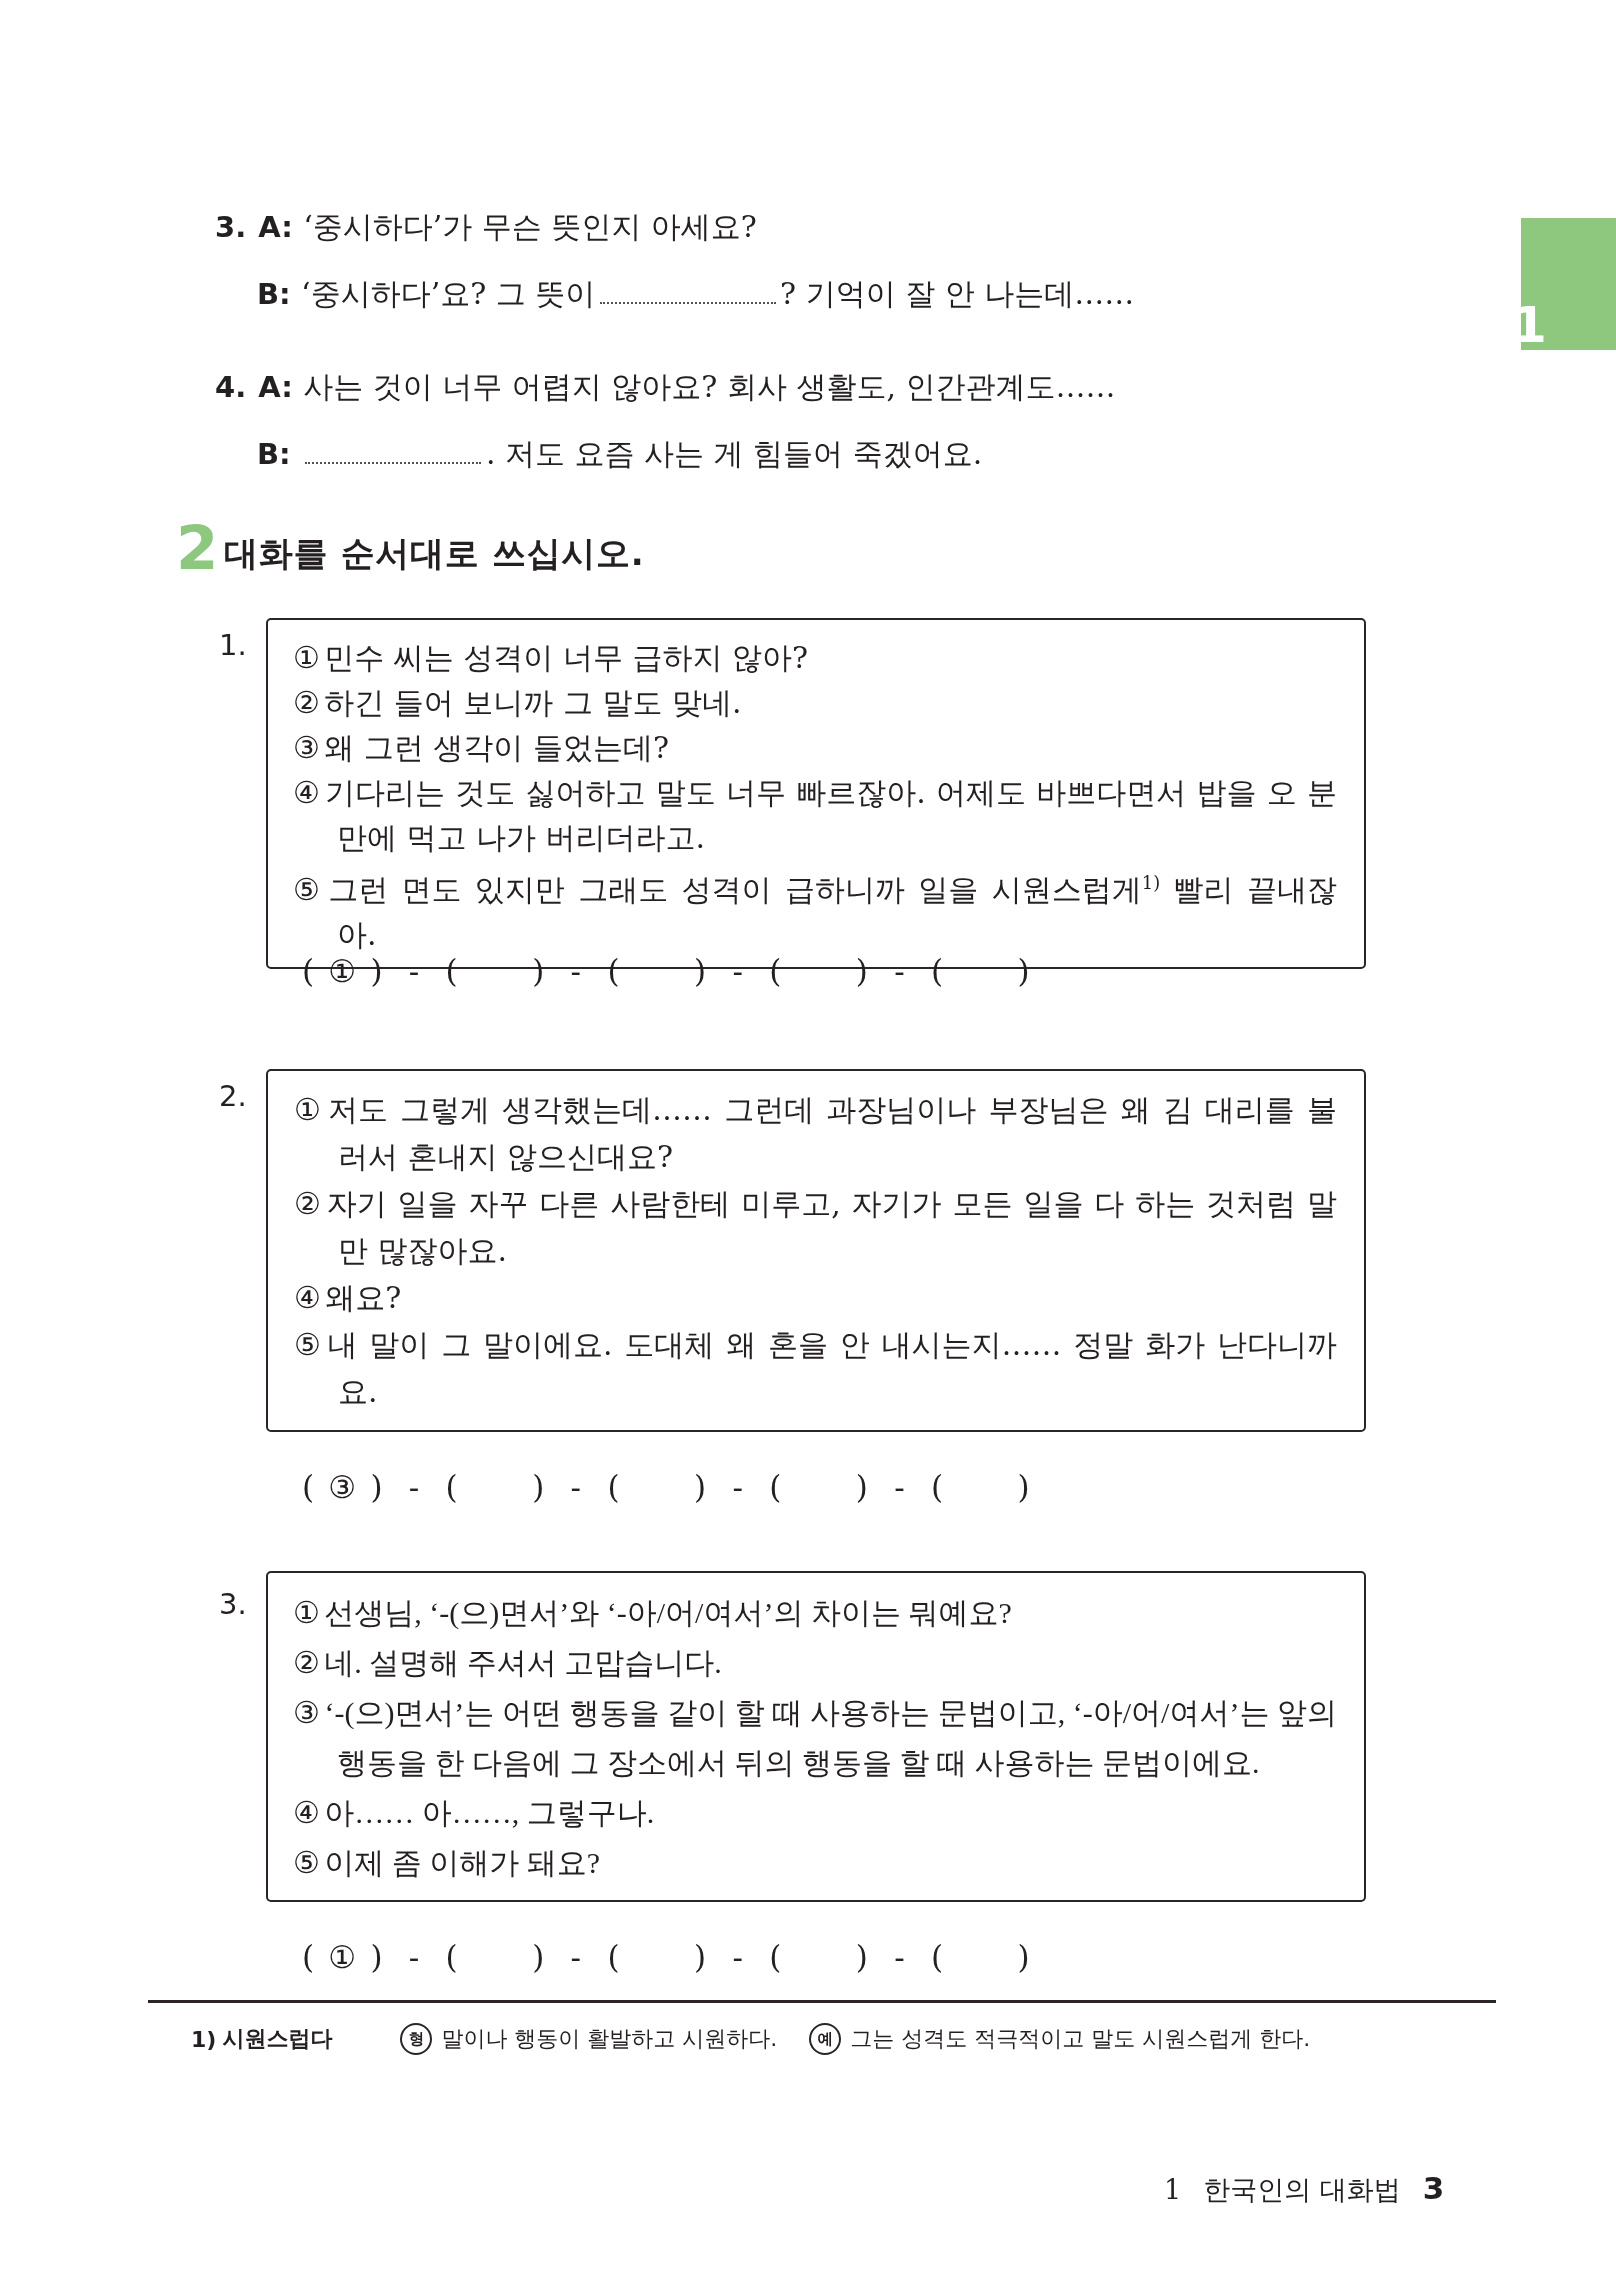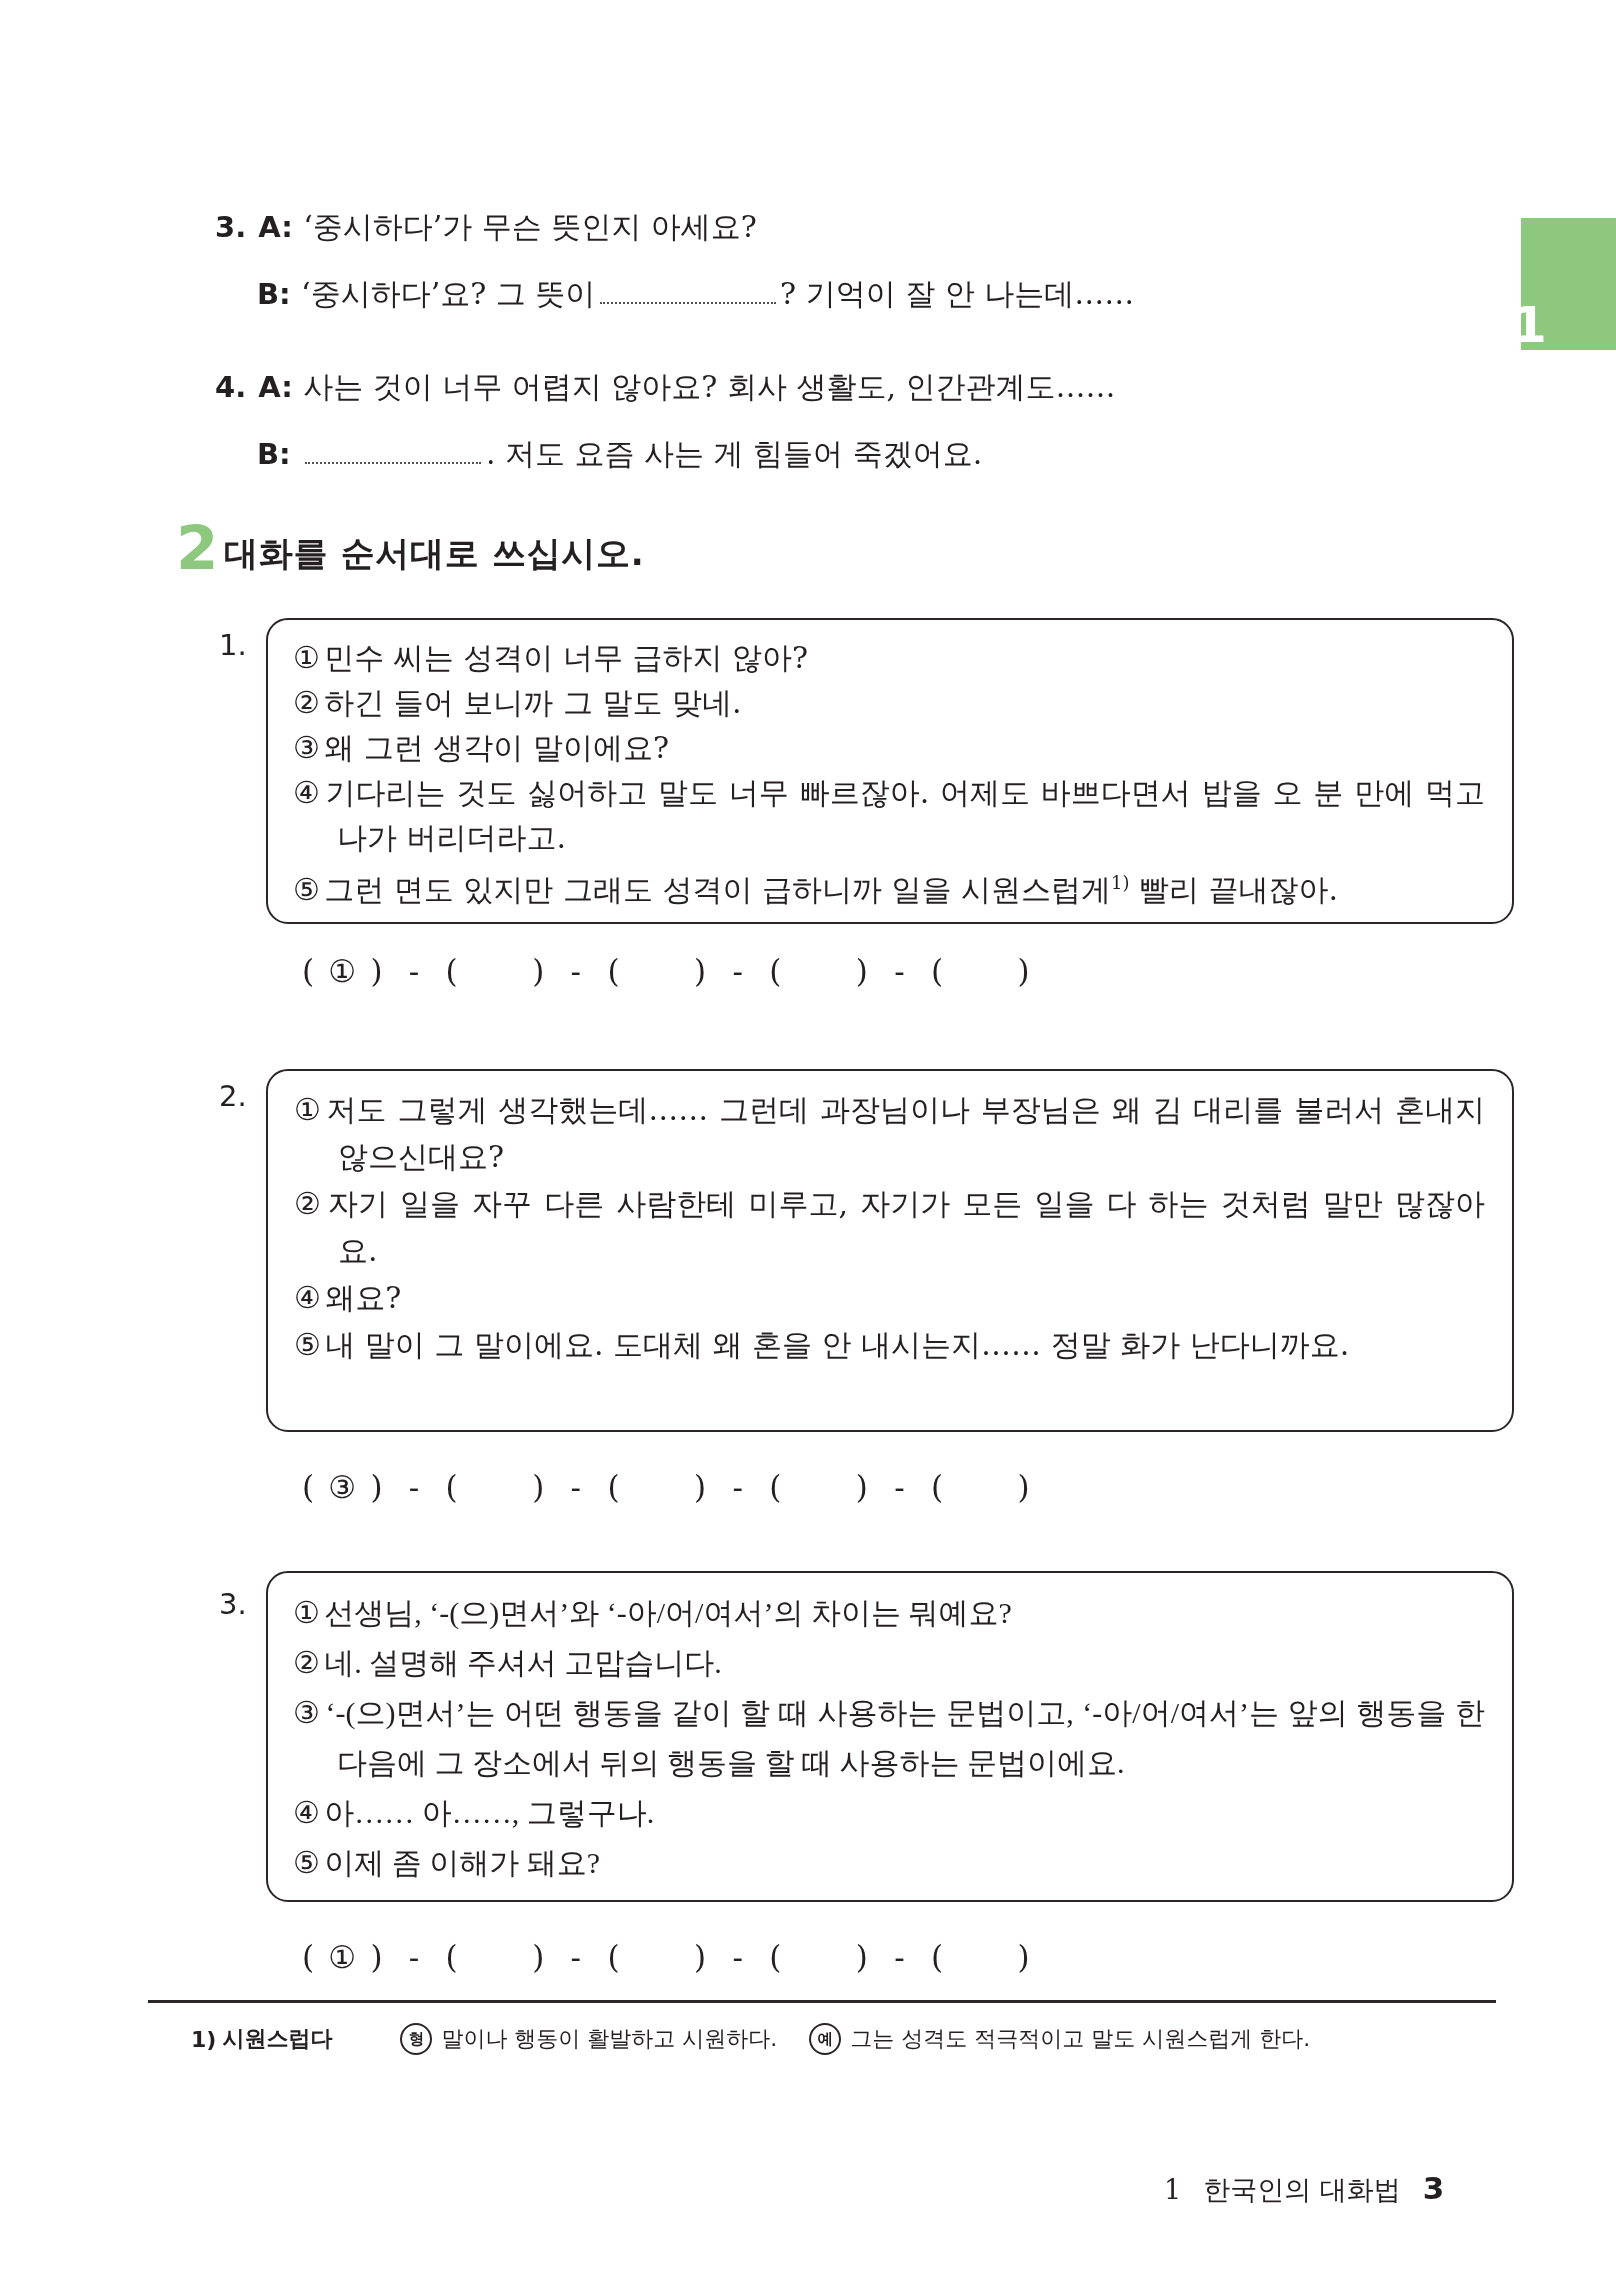--- a/index.html
+++ b/index.html
@@ -25,22 +25,22 @@
 
   
   .sec-num{position:absolute;left:176px;top:517px;color:#8dc87e;
     font-family:"DejaVu Sans","Liberation Sans",sans-serif;font-weight:bold;font-size:61px;line-height:1;}
   .sec-title{position:absolute;left:224px;top:531px;
     font-family:"DejaVu Sans","Liberation Sans",sans-serif;font-weight:bold;font-size:34px;letter-spacing:0.7px;}
 
   
   .group-label{position:absolute;left:219px;
     font-family:"DejaVu Sans","Liberation Sans",sans-serif;font-weight:500;font-size:29px;}
-  .dialog-box{position:absolute;left:266px;width:1248px;box-sizing:border-box;
-    border:2.2px solid #2b2527;border-radius:22px;padding:15px 27px 10.4px 25px;background:#fff;}
+  .dialog-box{position:absolute;left:266px;width:1100px;box-sizing:border-box;
+    border:2.2px solid #2b2527;border-radius:5px;padding:15px 27px 10.4px 25px;background:#fff;}
   .dialog-item{font-size:30px;padding-left:44px;text-indent:-44px;text-align:justify;}
   .box-1 .dialog-item{line-height:45px;}
   .box-2 .dialog-item{line-height:47px;}
   .box-3 .dialog-item{line-height:50px;font-family:Liberation Serif, serif;}
   .circ{margin-right:4.4px;}
   sup{font-size:18px;}
 
   .answer-line{position:absolute;left:302px;font-size:31px;white-space:pre;letter-spacing:2.2px;}
 
   
@@ -82,21 +82,21 @@
   <span class="speaker">B:</span><span></span><span class="blank"></span><span>. 저도 요즘 사는 게 힘들어 죽겠어요.</span>
 </div>
 
 <div class="sec-num">2</div>
 <div class="sec-title">대화를 순서대로 쓰십시오.</div>
 
 <span class="group-label" style="top:628px;">1.</span>
 <div class="dialog-box box-1" style="top:618px;min-height:303px;">
   <div class="dialog-item"><span class="circ">①</span><span>민수 씨는 성격이 너무 급하지 않아?</span></div>
   <div class="dialog-item"><span class="circ">②</span><span>하긴 들어 보니까 그 말도 맞네.</span></div>
-  <div class="dialog-item"><span class="circ">③</span><span>왜 그런 생각이 말이에요?</span></div>
+  <div class="dialog-item"><span class="circ">③</span><span>왜 그런 생각이 들었는데?</span></div>
   <div class="dialog-item"><span class="circ">④</span><span>기다리는 것도 싫어하고 말도 너무 빠르잖아. 어제도 바쁘다면서 밥을 오 분 만에 먹고 나가 버리더라고.</span></div>
   <div class="dialog-item"><span class="circ">⑤</span><span>그런 면도 있지만 그래도 성격이 급하니까 일을 시원스럽게</span><sup>1)</sup><span> 빨리 끝내잖아.</span></div>
 </div>
 <div class="answer-line" style="top:953px;">( ① )  -  (      )  -  (      )  -  (      )  -  (      )</div>
 
 <span class="group-label" style="top:1079px;">2.</span>
 <div class="dialog-box box-2" style="top:1069px;min-height:363px;padding-left:26px;">
   <div class="dialog-item"><span class="circ">①</span><span>저도 그렇게 생각했는데…… 그런데 과장님이나 부장님은 왜 김 대리를 불러서 혼내지 않으신대요?</span></div>
   <div class="dialog-item"><span class="circ">②</span><span>자기 일을 자꾸 다른 사람한테 미루고, 자기가 모든 일을 다 하는 것처럼 말만 많잖아요.</span></div>
   <div class="dialog-item"><span class="circ">④</span><span>왜요?</span></div>

